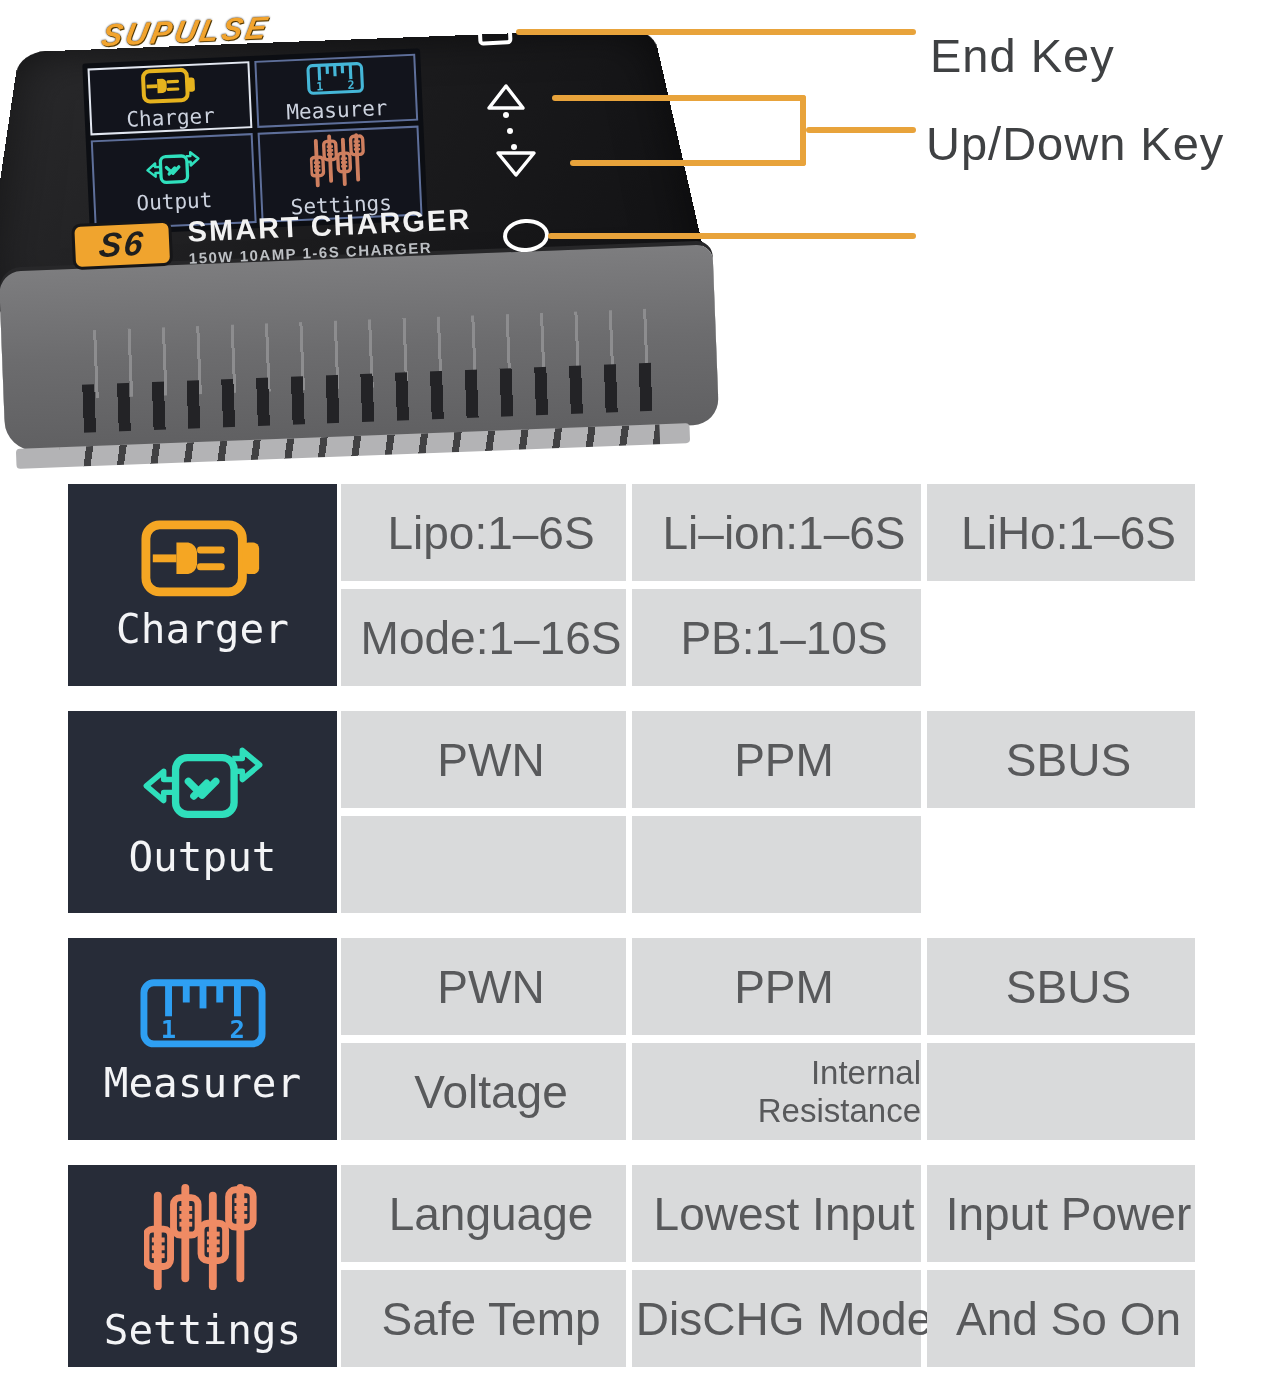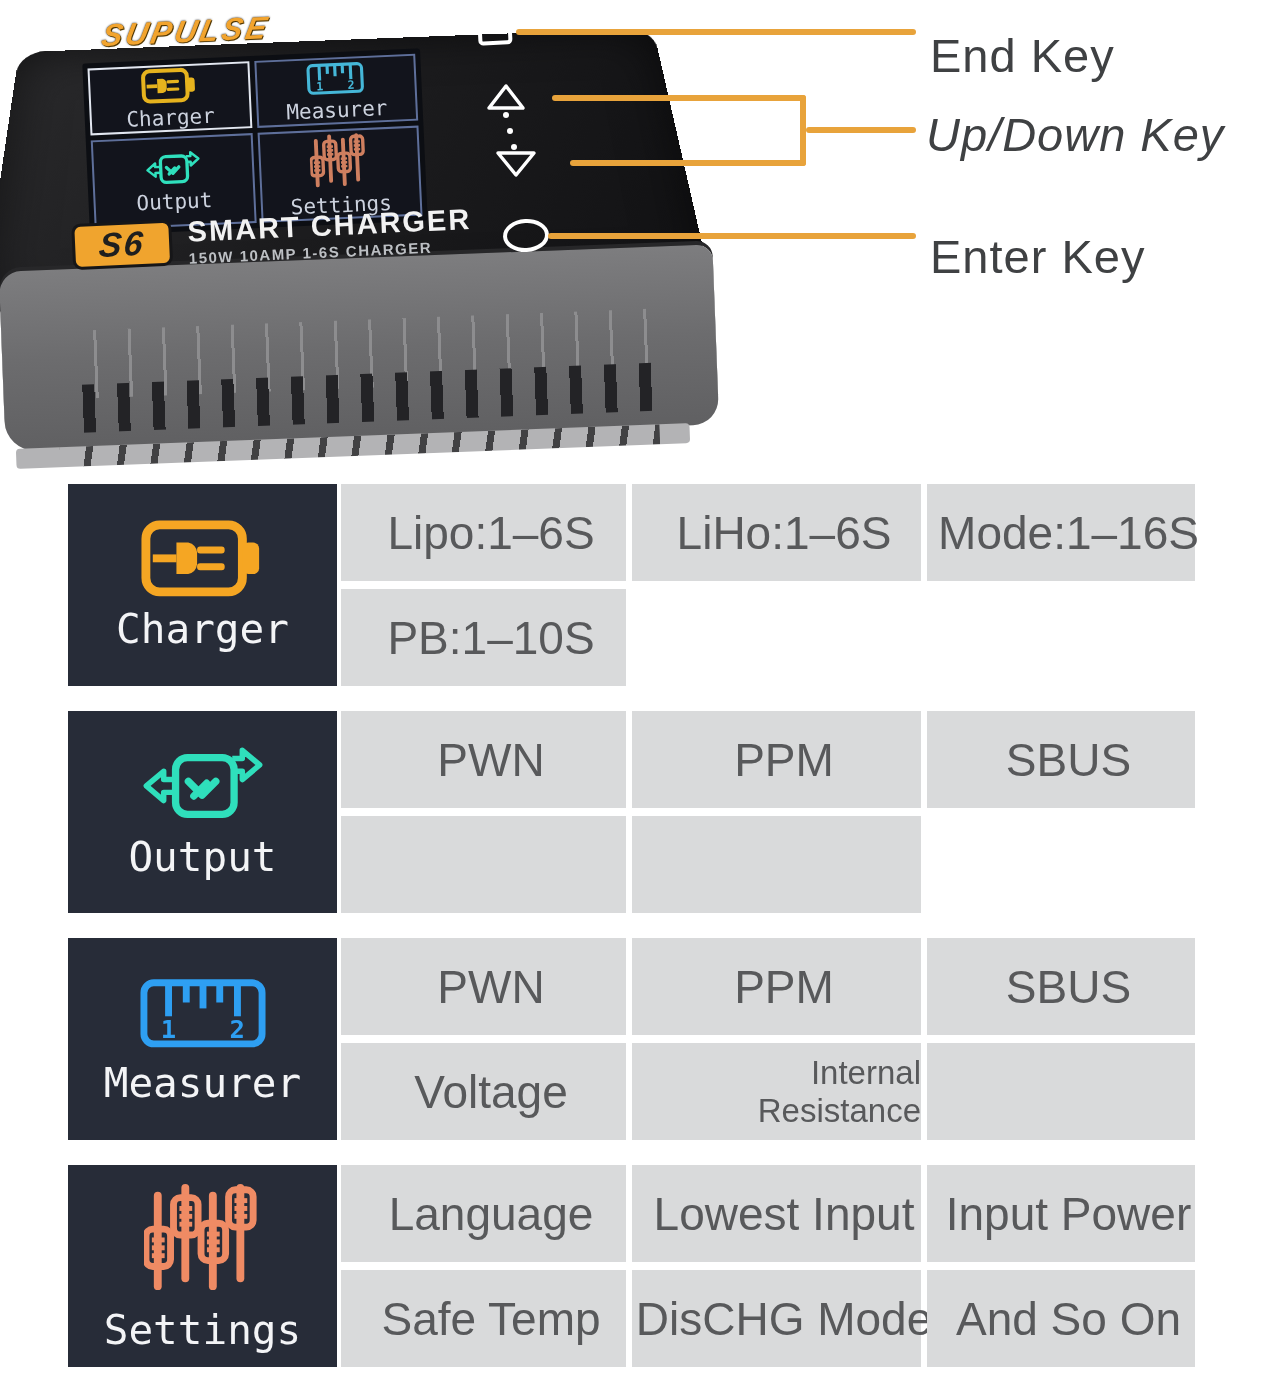--- a/index.html
+++ b/index.html
@@ -66,21 +66,21 @@
   .aline{position:absolute;background:#e8a33b;border-radius:3px;}
   .l-end{left:516px;top:29px;width:400px;height:6px;}
   .l-up{left:552px;top:95px;width:254px;height:6px;}
   .l-down{left:570px;top:160px;width:236px;height:6px;}
   .l-vert{left:800px;top:95px;width:6px;height:71px;}
   .l-mid{left:806px;top:127px;width:110px;height:6px;}
   .l-enter{left:548px;top:233px;width:368px;height:6px;}
   .alabel{position:absolute;font-size:47px;font-weight:300;color:#3f4143;letter-spacing:1px;
     white-space:nowrap;margin-top:20px;}
   .al-end{left:930px;top:8px;}
-  .al-updown{left:926px;top:87px;font-style:italic;}
+  .al-updown{left:926px;top:96px;}
   .al-enter{left:930px;top:209px;}
 
   
   .ftable{position:absolute;left:68px;top:484px;}
   .frow{display:flex;gap:4px;margin-bottom:25px;}
   .ftile{width:269px;height:202px;background:#272c38;display:flex;flex-direction:column;
     align-items:center;justify-content:center;gap:6px;flex:none;}
   .ftile .ficon svg{width:128px;height:auto;display:block;}
   .ftile .flabel{font-family:"DejaVu Sans Mono",monospace;font-size:41px;color:#f3f4f6;}
   .fcells{display:grid;grid-template-columns:285px 289px 268px;grid-auto-rows:97px;gap:8px 6px;}
@@ -210,39 +210,39 @@
 
   <div class="aline l-end"></div>
   <div class="aline l-up"></div>
   <div class="aline l-down"></div>
   <div class="aline l-vert"></div>
   <div class="aline l-mid"></div>
   <div class="aline l-enter"></div>
 
   <div class="alabel al-end">End Key</div>
   <div class="alabel al-updown">Up/Down Key</div>
-  <div class="alabel al-enter">Enter Key</div>
 
   <div class="ftable">
       <div class="frow">
         <div class="ftile">
           <div class="ficon" style="color: rgb(245, 166, 35);">
   <svg viewBox="0 0 130 84" xmlns="http://www.w3.org/2000/svg">
     <rect x="7" y="8" width="98" height="68" rx="14" fill="none" stroke="currentColor" stroke-width="9"></rect>
     <rect x="105" y="26" width="17" height="32" rx="6" fill="currentColor"></rect>
     <rect x="14" y="38" width="24" height="8" fill="currentColor"></rect>
     <path d="M38 26 h12 q8 2 9 10 v12 q-1 8 -9 10 h-12 z" fill="currentColor"></path>
     <rect x="59" y="30" width="28" height="7" rx="3" fill="currentColor"></rect>
     <rect x="59" y="47" width="28" height="7" rx="3" fill="currentColor"></rect>
   </svg>
 </div>
           <div class="flabel">Charger</div>
         </div>
         <div class="fcells">
           <div class="fcell">Lipo:1–6S</div>
+          <div class="fcell">Li–ion:1–6S</div>
           <div class="fcell">LiHo:1–6S</div>
           <div class="fcell">Mode:1–16S</div>
           <div class="fcell">PB:1–10S</div>
         </div>
       </div>
       <div class="frow">
         <div class="ftile">
           <div class="ficon" style="color: rgb(47, 223, 188);">
   <svg viewBox="0 0 140 92" xmlns="http://www.w3.org/2000/svg">
     <rect x="40" y="16" width="64" height="62" rx="13" fill="none" stroke="currentColor" stroke-width="8"></rect>

